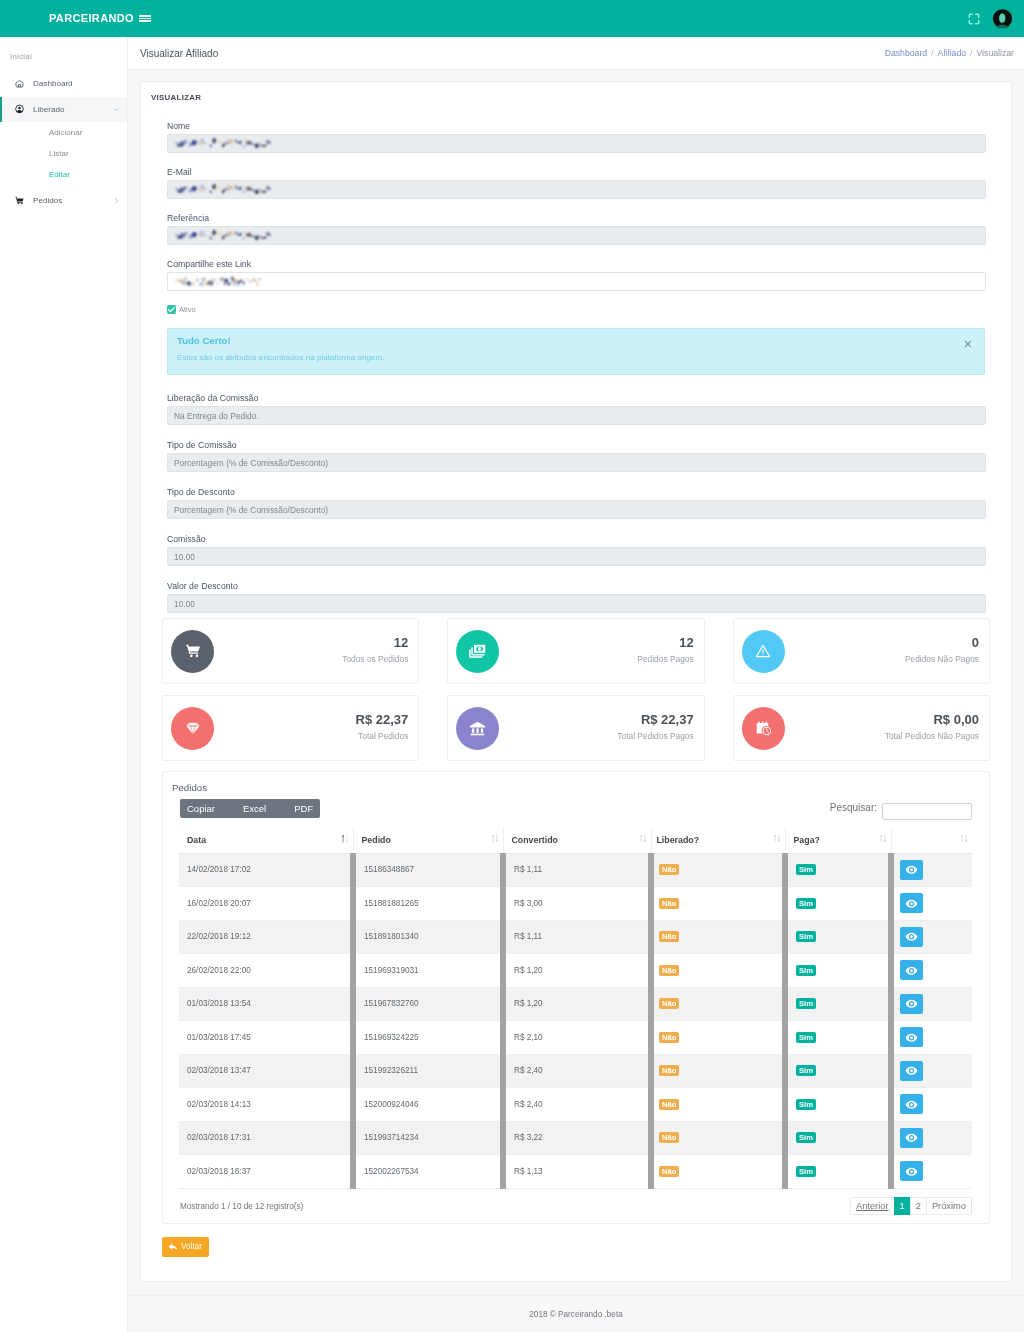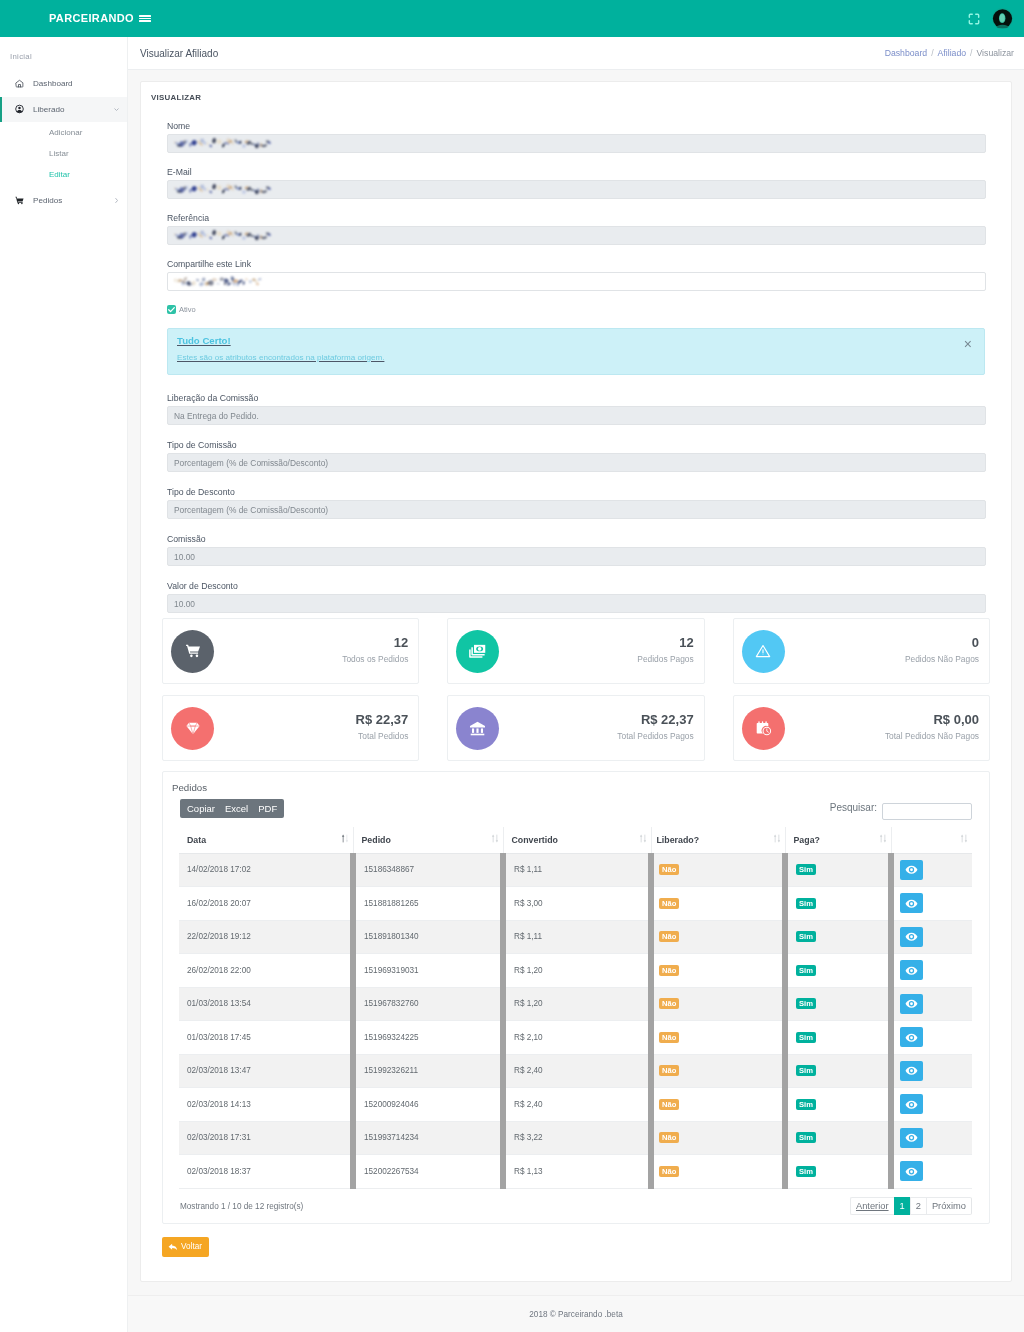--- a/index.html
+++ b/index.html
@@ -53,42 +53,42 @@
   .fgap { height:12px; }
   .fgap2 { height:13px; }
   
   .redact { display:inline-block; height:11px; position:relative; overflow:visible; }
   .redact svg { display:block; filter:blur(0.85px); }
   .chkrow { display:flex; align-items:center; margin-top:13px; height:11px; }
   .chk { width:9px; height:9px; border-radius:2px; background:#2ec2a7; display:flex; align-items:center; justify-content:center; margin-right:3px; }
   .chklbl { font-size:7.5px; color:#8d949e; line-height:9px; }
 
   
-  .alert { position:relative; margin:13px 0 16px 0; background:#cdf1f8; border:1px solid #bce8f1; border-radius:2px; padding:7px 13px 0 9px; height:47px;text-decoration:underline; }
+  .alert { position:relative; margin:13px 0 16px 0; background:#cdf1f8; border:1px solid #bce8f1; border-radius:2px; padding:7px 13px 0 9px; height:47px; }
   .alert-title { color:#4cc3e0; font-size:9.6px; font-weight:bold; margin:0 0 7px 0; line-height:10px; }
   .alert-text { color:#6ecbe0; font-size:8.1px; line-height:9px; }
   .alert-close { position:absolute; right:12px; top:8px; color:#5a6570; font-size:14px; line-height:1; opacity:.75; cursor:pointer; }
 
   
   .sg2 { margin-top:11px !important; }
   .stat-grid { display:flex; gap:28px; margin-top:5px; padding:0 8px 0 8px; }
   .stat { flex:1; background:#fff; border:1px solid #eceff1; border-radius:2px; height:66px; display:flex; align-items:center; padding:0 10px 0 8px; }
   .stat-circle { width:43px; height:43px; border-radius:50%; display:flex; align-items:center; justify-content:center; flex:0 0 43px; }
   .stat-txt { margin-left:auto; text-align:right; }
   .stat-val { font-size:13px; font-weight:bold; color:#4a5158; line-height:10px; }
   .stat-lbl { font-size:8.4px; color:#9aa1a9; margin-top:7px; line-height:9px; }
 
   
   .tpanel { position:relative; margin:10px 8px 0 8px; background:#fff; border:1px solid #eceff1; border-radius:2px; padding:9px 13px 0 10px; }
   .tpanel-title { font-size:9.7px; color:#5a6169; margin:0 0 5px -1px; line-height:13px; }
   .tbar { display:flex; align-items:center; margin:0 0 9px 7px; }
   .btn-grp { display:flex; }
   .btn-grp { height:19px; background:#6c757d; border-radius:2px; align-items:center; }
   .btn-grp button { background:transparent; color:#fff; border:none; font-size:9.5px; font-family:inherit;
-    padding:0 5px; height:19px; cursor:pointer; line-height:19px; }
+    padding:0 14px; height:19px; cursor:pointer; line-height:19px; }
   .btn-grp button:first-child { padding-left:7px; }
   .btn-grp button:last-child { padding-right:7px; }
   .search-wrap { position:absolute; right:17px; top:31px; display:flex; align-items:flex-start; gap:5px; }
   .search-lbl { font-size:10px; color:#6c757d; line-height:10px; }
   .search-inp { width:90px; height:17px; border:1px solid #ced4da; border-radius:2px; font-size:10.5px; padding:0 4px; font-family:inherit; outline:none; }
 
   table.dt { width:793px; margin-left:6px; border-collapse:collapse; table-layout:fixed; }
   table.dt th { text-align:left; font-size:8.8px; color:#40464e; font-weight:bold; padding:0 9px 0 8px; height:26px;
      border-bottom:1px solid #e6e8ea; border-right:1px solid #eceef0; position:relative; }
   table.dt th:last-child { border-right:none; }

